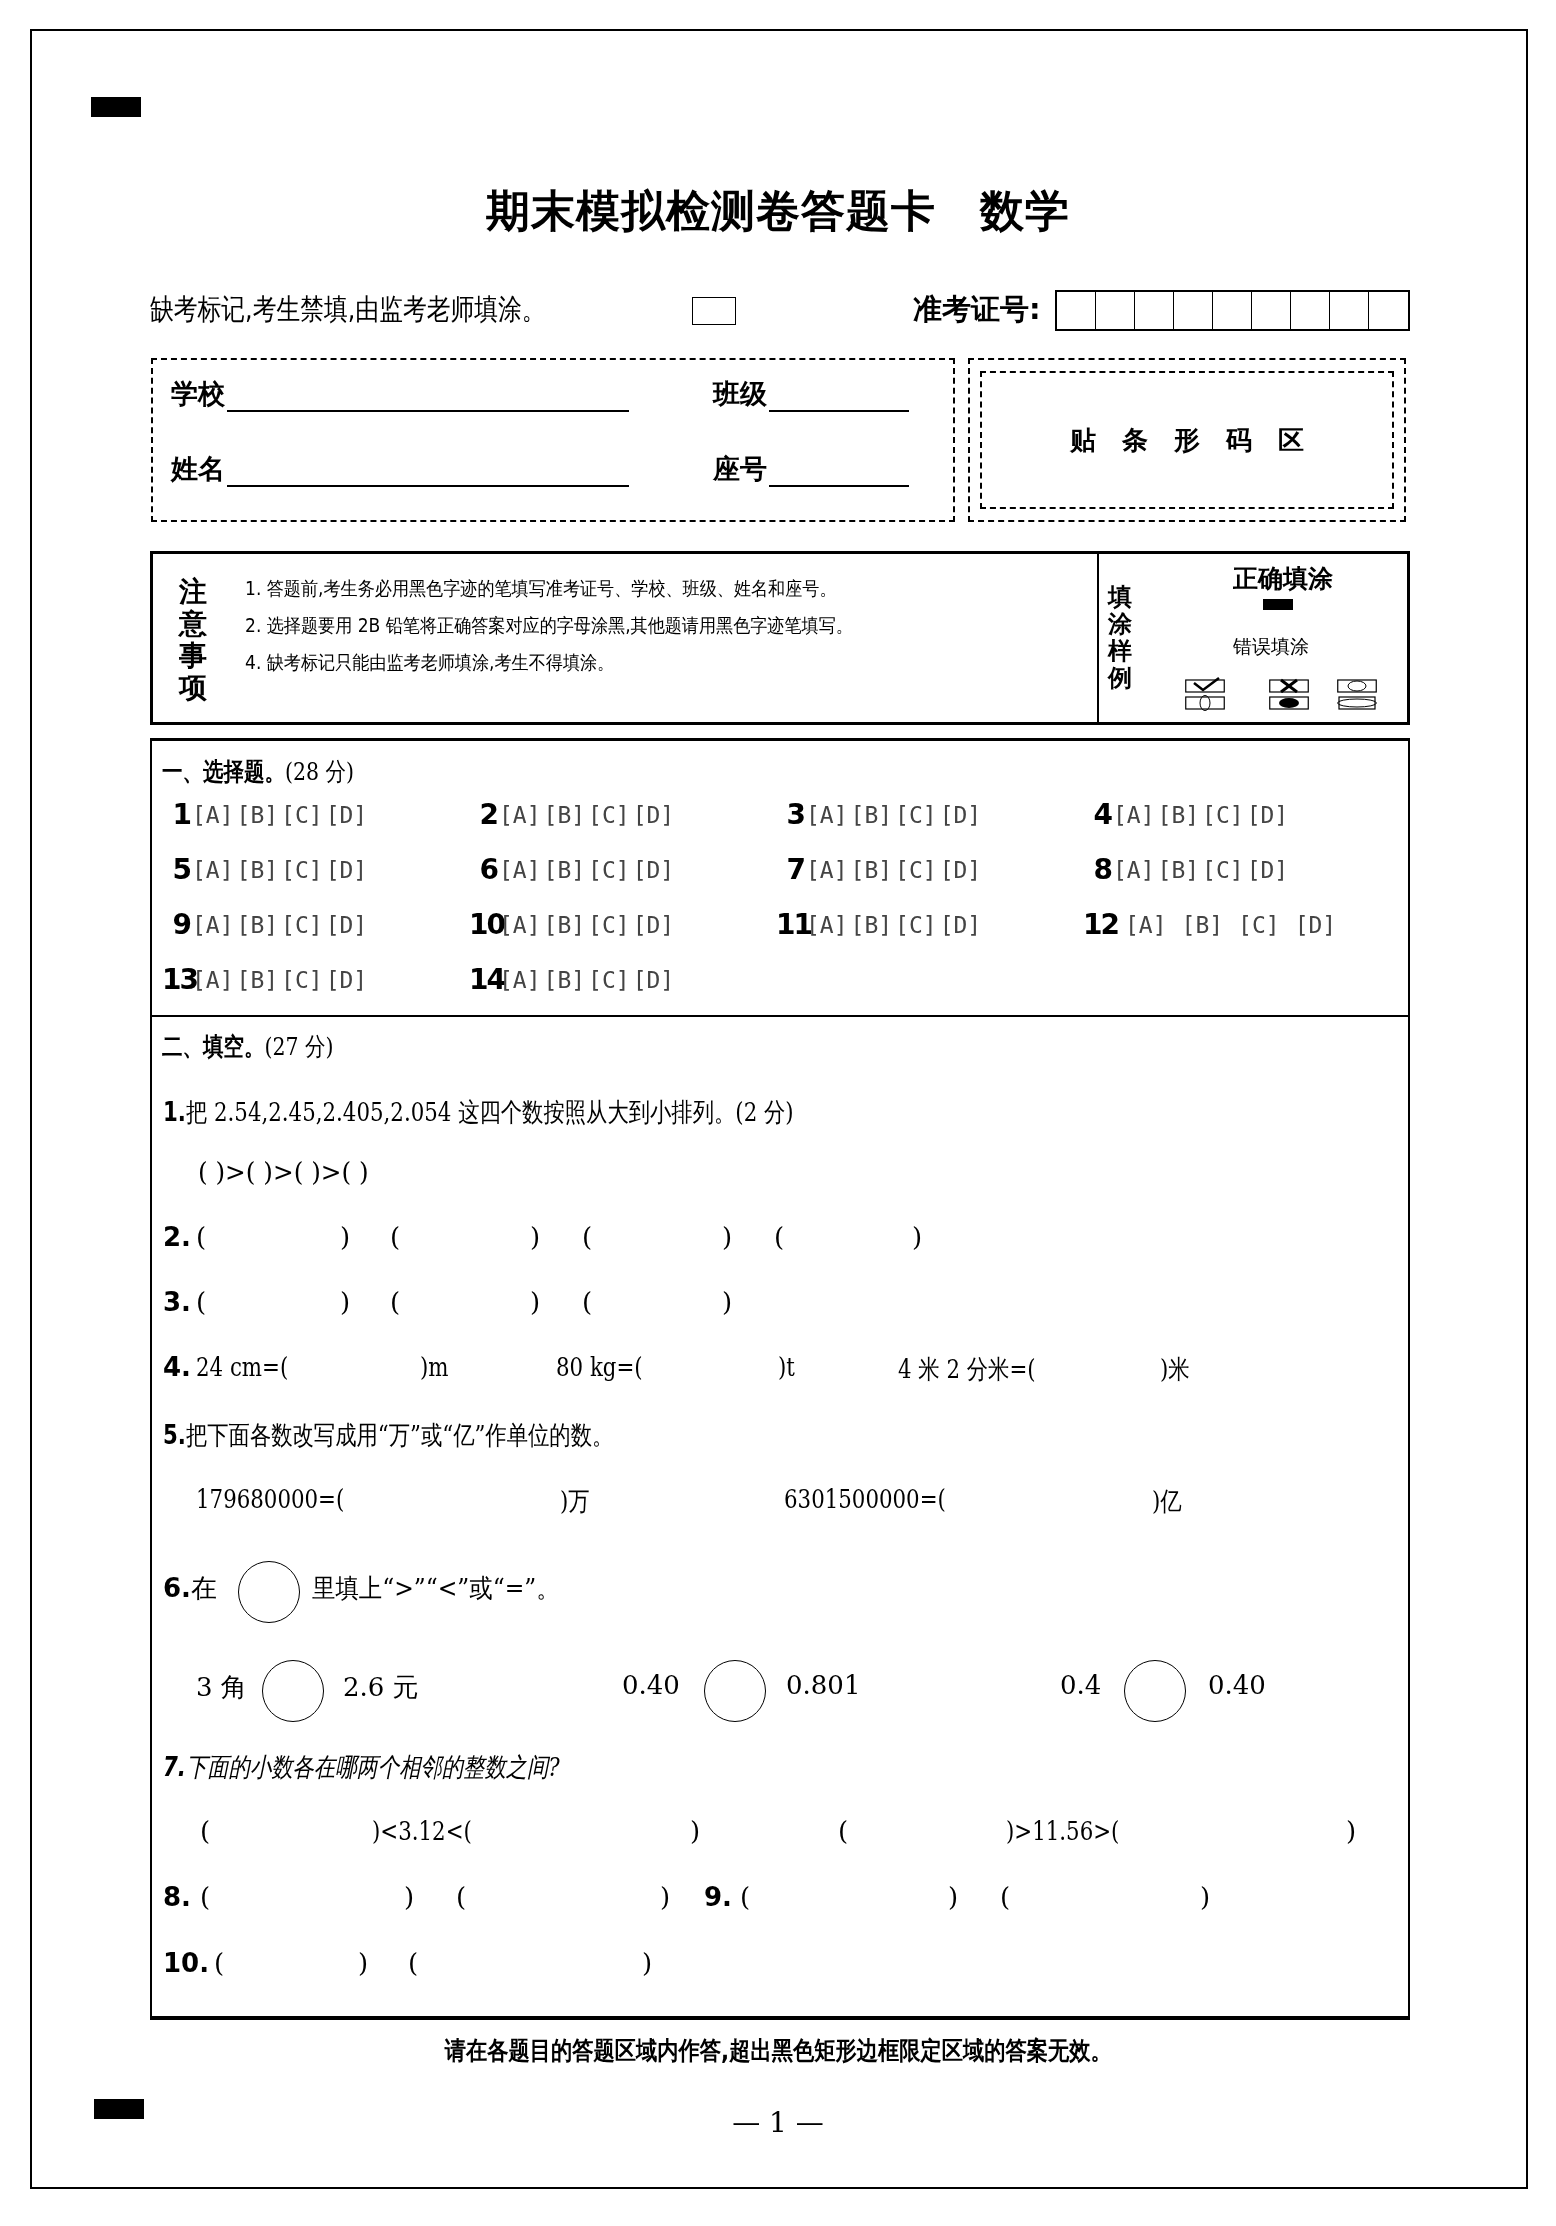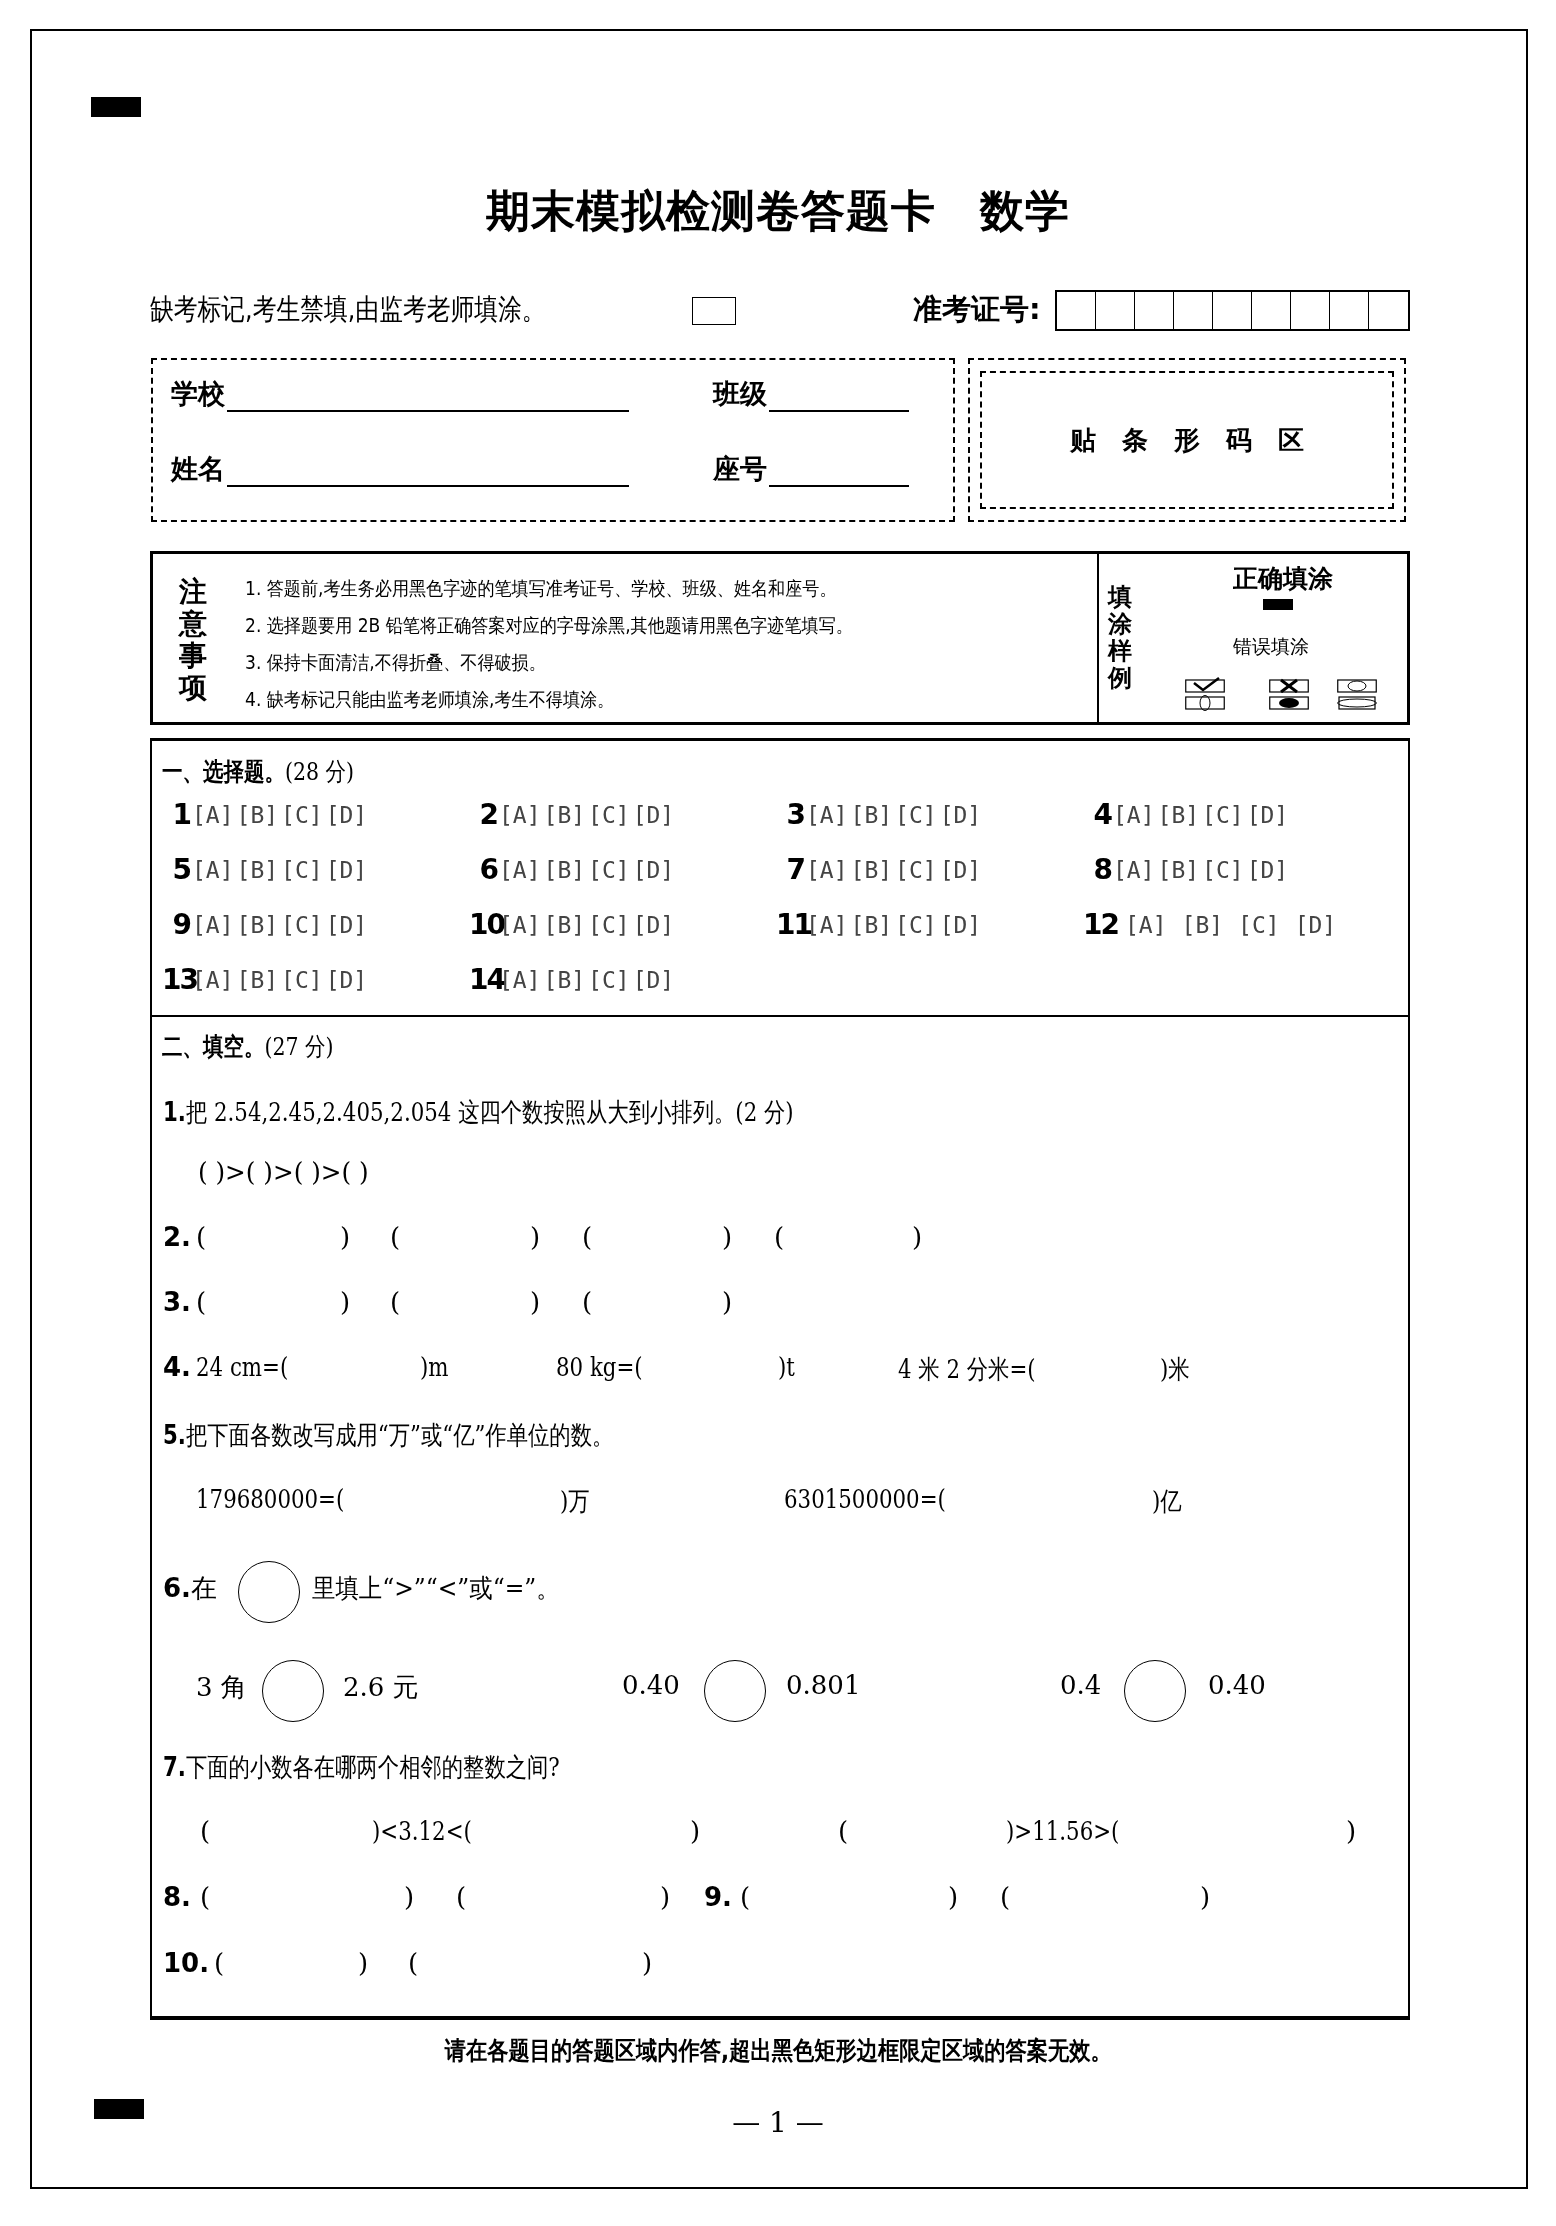--- a/index.html
+++ b/index.html
@@ -101,21 +101,20 @@
 <div class="abs notice-box">
   <div class="notice-head">
     <div>注</div>
     <div>意</div>
     <div>事</div>
     <div>项</div>
   </div>
   <div class="notice-list">
     <div><span class="squish" style="transform:scaleX(0.9)">1. 答题前,考生务必用黑色字迹的笔填写准考证号、学校、班级、姓名和座号。</span></div>
     <div><span class="squish" style="transform:scaleX(0.9)">2. 选择题要用 2B 铅笔将正确答案对应的字母涂黑,其他题请用黑色字迹笔填写。</span></div>
-    <div><span class="squish" style="transform:scaleX(0.9)">3. 保持卡面清洁,不得折叠、不得破损。</span></div>
     <div><span class="squish" style="transform:scaleX(0.9)">4. 缺考标记只能由监考老师填涂,考生不得填涂。</span></div>
   </div>
   <div class="notice-divider"></div>
   <div class="sample-head" style="left:955px;top:30px;">
     <div>填</div>
     <div>涂</div>
     <div>样</div>
     <div>例</div>
   </div>
   <div class="sample-correct-label" style="left:1080px;top:8px;">正确填涂</div>
@@ -313,21 +312,21 @@
 <div class="line-q" style="left:343px;top:1670px;"><span>2.6 元</span></div>
 
 <div class="line-q" style="left:622px;top:1670px;"><span>0.40</span></div>
 <div class="circle" style="left:704px;top:1660px;"></div>
 <div class="line-q" style="left:786px;top:1670px;"><span>0.801</span></div>
 
 <div class="line-q" style="left:1060px;top:1670px;"><span>0.4</span></div>
 <div class="circle" style="left:1124px;top:1660px;"></div>
 <div class="line-q" style="left:1208px;top:1670px;"><span>0.40</span></div>
 
-<div class="line-q" style="left:163px;top:1750px;">
+<div class="line-q" style="left:163px;top:1750px;font-style:italic;">
   <span class="squish"><span class="qn">7.</span><span>下面的小数各在哪两个相邻的整数之间?</span></span>
 </div>
 <div class="paren" style="left:200px;top:1816px;">(</div>
 <div class="line-q" style="left:372px;top:1816px;"><span class="squish">)&lt;3.12&lt;(</span></div>
 <div class="paren" style="left:690px;top:1816px;">)</div>
 <div class="paren" style="left:838px;top:1816px;">(</div>
 <div class="line-q" style="left:1006px;top:1816px;"><span class="squish">)&gt;11.56&gt;(</span></div>
 <div class="paren" style="left:1346px;top:1816px;">)</div>
 
 <div class="line-q" style="left:163px;top:1882px;"><span class="qn">8.</span></div>

